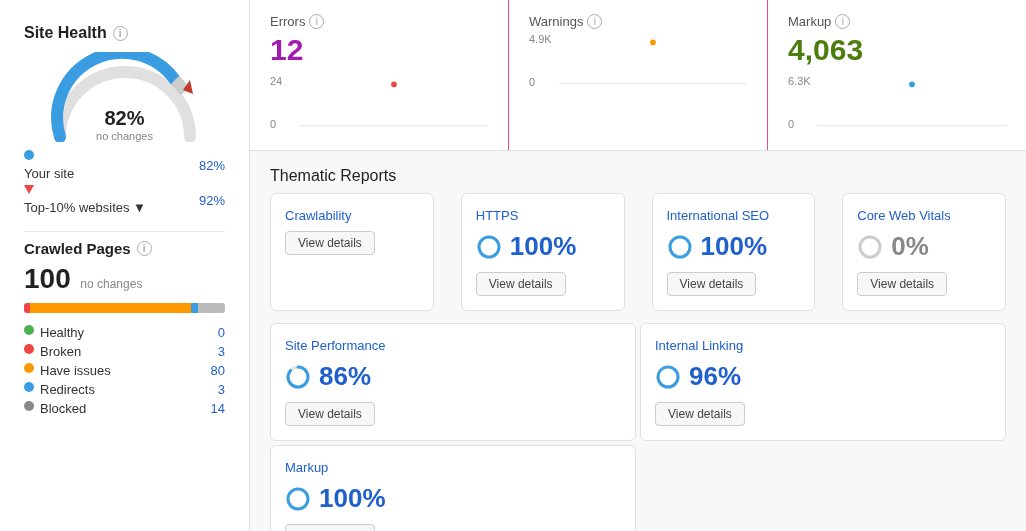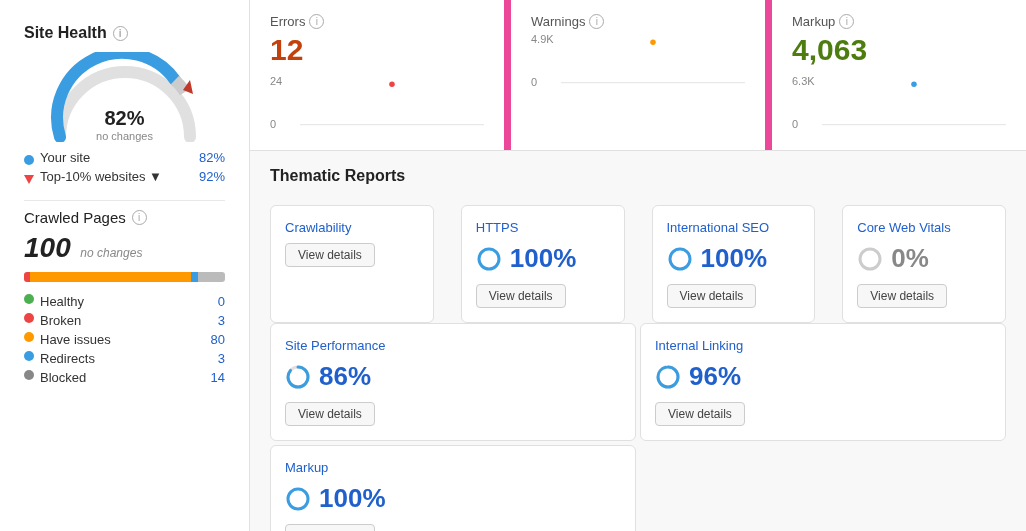--- a/index.html
+++ b/index.html
@@ -14,26 +14,26 @@
     
     .gauge-container { display: flex; justify-content: center; align-items: center; margin: 10px 0 6px; position: relative; }
     .gauge-svg { width: 160px; height: 90px; }
     .gauge-label { position: absolute; bottom: 0; left: 50%; transform: translateX(-50%); text-align: center; }
     .gauge-pct { font-size: 20px; font-weight: bold; color: #222; }
     .gauge-sub { font-size: 11px; color: #888; }
 
     
     .legend { margin: 8px 0 16px; }
     .legend-item { display: flex; align-items: center; justify-content: space-between; margin-bottom: 4px; font-size: 13px; }
-    .legend-left { display: flex; align-items: flex-end; gap: 6px; }
+    .legend-left { display: flex; align-items: flex-start; gap: 6px; flex-direction: column; }
     .dot { width: 10px; height: 10px; border-radius: 50%; }
     .triangle-down { width: 0; height: 0; border-left: 5px solid transparent; border-right: 5px solid transparent; border-top: 9px solid #e44; }
     .legend-val { color: #2060cc; font-weight: 500; font-size: 13px; }
 
-    .section-title { font-size: 15px; font-weight: normal; color: #222; margin-bottom: 6px; display: flex; align-items: center; gap: 6px; }
+    .section-title { font-size: 15px; font-weight: bold; color: #222; margin-bottom: 6px; display: flex; align-items: center; gap: 6px; }
     .crawled-pages { margin-top: 8px; }
     .big-num { font-size: 28px; font-weight: bold; color: #222; display: inline; }
     .no-changes { font-size: 12px; color: #888; margin-left: 6px; }
 
     
     .progress-bar { display: flex; height: 10px; border-radius: 3px; overflow: hidden; margin: 8px 0 12px; }
     .pb-red { background: #e44; }
     .pb-orange { background: #f90; }
     .pb-blue { background: #3a9de1; }
     .pb-gray { background: #bbb; }
@@ -42,38 +42,38 @@
     .stats-list { list-style: none; }
     .stats-item { display: flex; align-items: center; justify-content: space-between; margin-bottom: 4px; font-size: 13px; }
     .stats-left { display: flex; align-items: flex-start; gap: 6px; }
     .stats-val { color: #2060cc; font-weight: 500; }
 
     
     .main { flex: 1; padding: 0; overflow-y: auto; }
 
     
     .metrics-row { display: flex; background: #fff; border-bottom: 1px solid #e0e0e0; }
-    .metric-card { flex: 1; padding: 14px 20px; border-right: 7px solid #ec4899; position: relative; min-height: 150px; }
+    .metric-card { flex: 1; padding: 14px 20px; border-right: 1px solid #ec4899; position: relative; min-height: 150px; }
     .metric-card:last-child { border-right: none; }
     .metric-label { font-size: 13px; color: #555; margin-bottom: 4px; display: flex; align-items: center; gap: 4px; }
     .metric-value { font-size: 30px; font-weight: bold; margin-bottom: 8px; }
-    .metric-errors { color: #c2410c; }
+    .metric-errors { color: #a21caf; }
     .metric-warnings { color: #f90; }
     .metric-notices { color: #4d7c0f; }
 
     
     .sparkline-container { position: relative; height: 55px; }
     .spark-max { font-size: 11px; color: #888; position: absolute; top: 0; left: 0; }
     .spark-zero { font-size: 11px; color: #888; position: absolute; bottom: 0; left: 0; }
     .spark-line { position: absolute; left: 30px; right: 0; top: 0; bottom: 0; }
 
     
     .reports-section { padding: 16px 20px; background: #f8f8f8; flex: 1; }
-    .reports-title { font-size: 16px; font-weight: bold; color: #222; margin-bottom: 20px; }
-    .reports-grid { display: grid; grid-template-columns: repeat(4, 1fr); gap: 27px; }
+    .reports-title { font-size: 16px; font-weight: normal; color: #222; margin-bottom: 8px; }
+    .reports-grid { display: grid; grid-template-columns: repeat(4, 1fr); gap: 27px; margin-bottom: 12px; }
     .reports-grid-2 { display: grid; grid-template-columns: repeat(2, 1fr); gap: 4px; border-radius: 19px; }
     .report-card { background: #fff; border: 1px solid #e0e0e0; border-radius: 6px; padding: 14px; }
     .report-name { font-size: 13px; color: #2060cc; font-weight: 500; margin-bottom: 8px; }
     .report-score { display: flex; align-items: center; gap: 8px; font-size: 26px; font-weight: bold; color: #2060cc; margin-bottom: 10px; }
     .report-score-gray { color: #888; }
     .view-details-btn { display: inline-block; border: 1px solid #ccc; background: #f7f7f7; border-radius: 4px; padding: 4px 12px; font-size: 12px; color: #444; cursor: pointer; }
   </style>
 </head>
 <body>
 
@@ -119,21 +119,21 @@
       </div>
     </div>
 
     <hr style="border:none;border-top:1px solid #e8e8e8;margin:8px 0;">
 
     <div class="crawled-pages">
       <div class="section-title">
         <span>Crawled Pages</span>
         <span class="info-icon">i</span>
       </div>
-      <div style="margin-bottom:6px;font-style:italic;">
+      <div style="margin-bottom:6px;">
         <span class="big-num">100</span>
         <span class="no-changes">no changes</span>
       </div>
       <div class="progress-bar">
         <div class="pb-red" style="width: 3.2%;"></div>
         <div class="pb-orange" style="width: 80%;"></div>
         <div class="pb-blue" style="width: 3.2%;"></div>
         <div class="pb-gray" style="width: 13.6%;"></div>
       </div>
       <ul class="stats-list">

